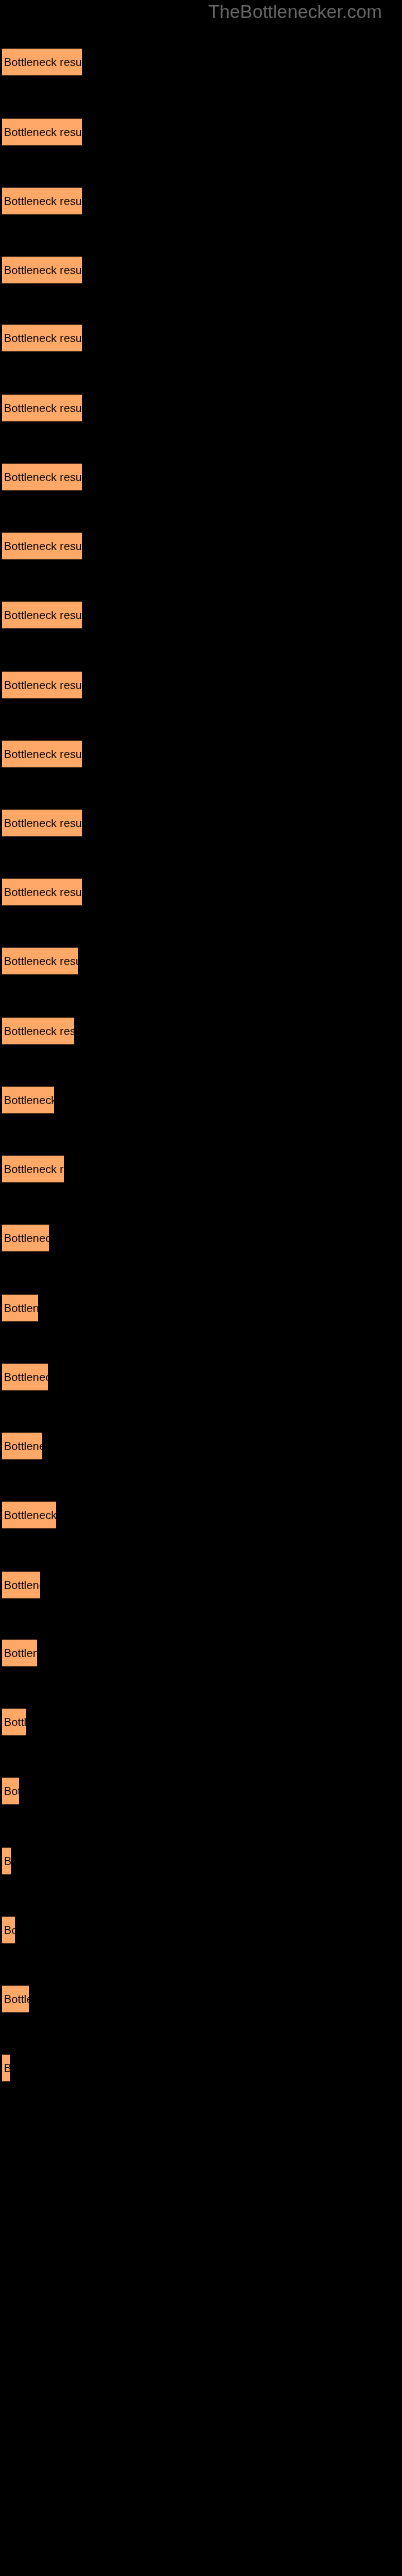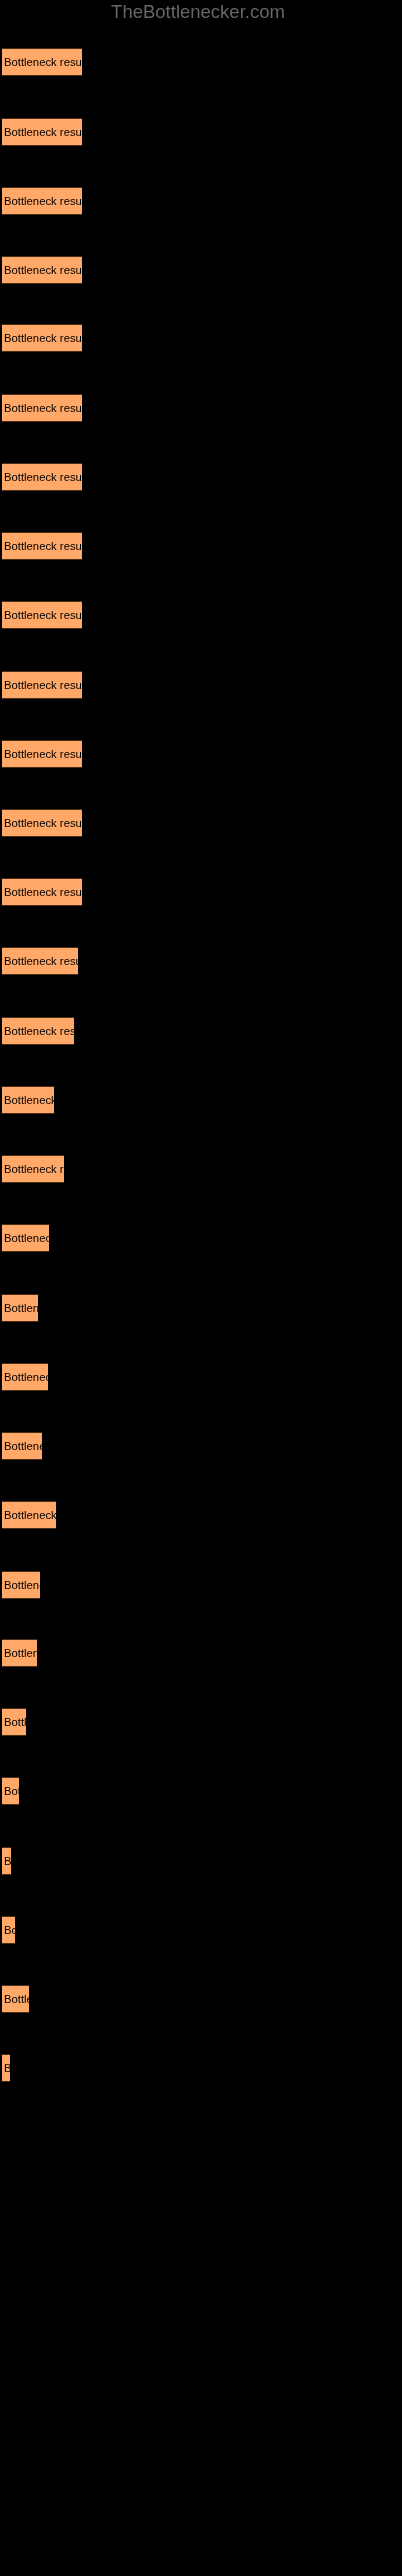--- a/index.html
+++ b/index.html
@@ -11,22 +11,22 @@
   }
   body {
     font-family:"Liberation Sans", sans-serif;
     position:relative;
   }
   #site-title {
     position:absolute;
     top:0px;
     left:0px;
     width:403px;
-    text-align:center;
-    padding-right:7px;
+    text-align:right;
+    padding-right:21px;
     color:#666666;
     font-size:18.5px;
     font-family:"Liberation Sans", sans-serif;
     letter-spacing:0px;
     line-height:24px;
     white-space:nowrap;
   }
   #chart-area {
     position:absolute;
     top:0;

